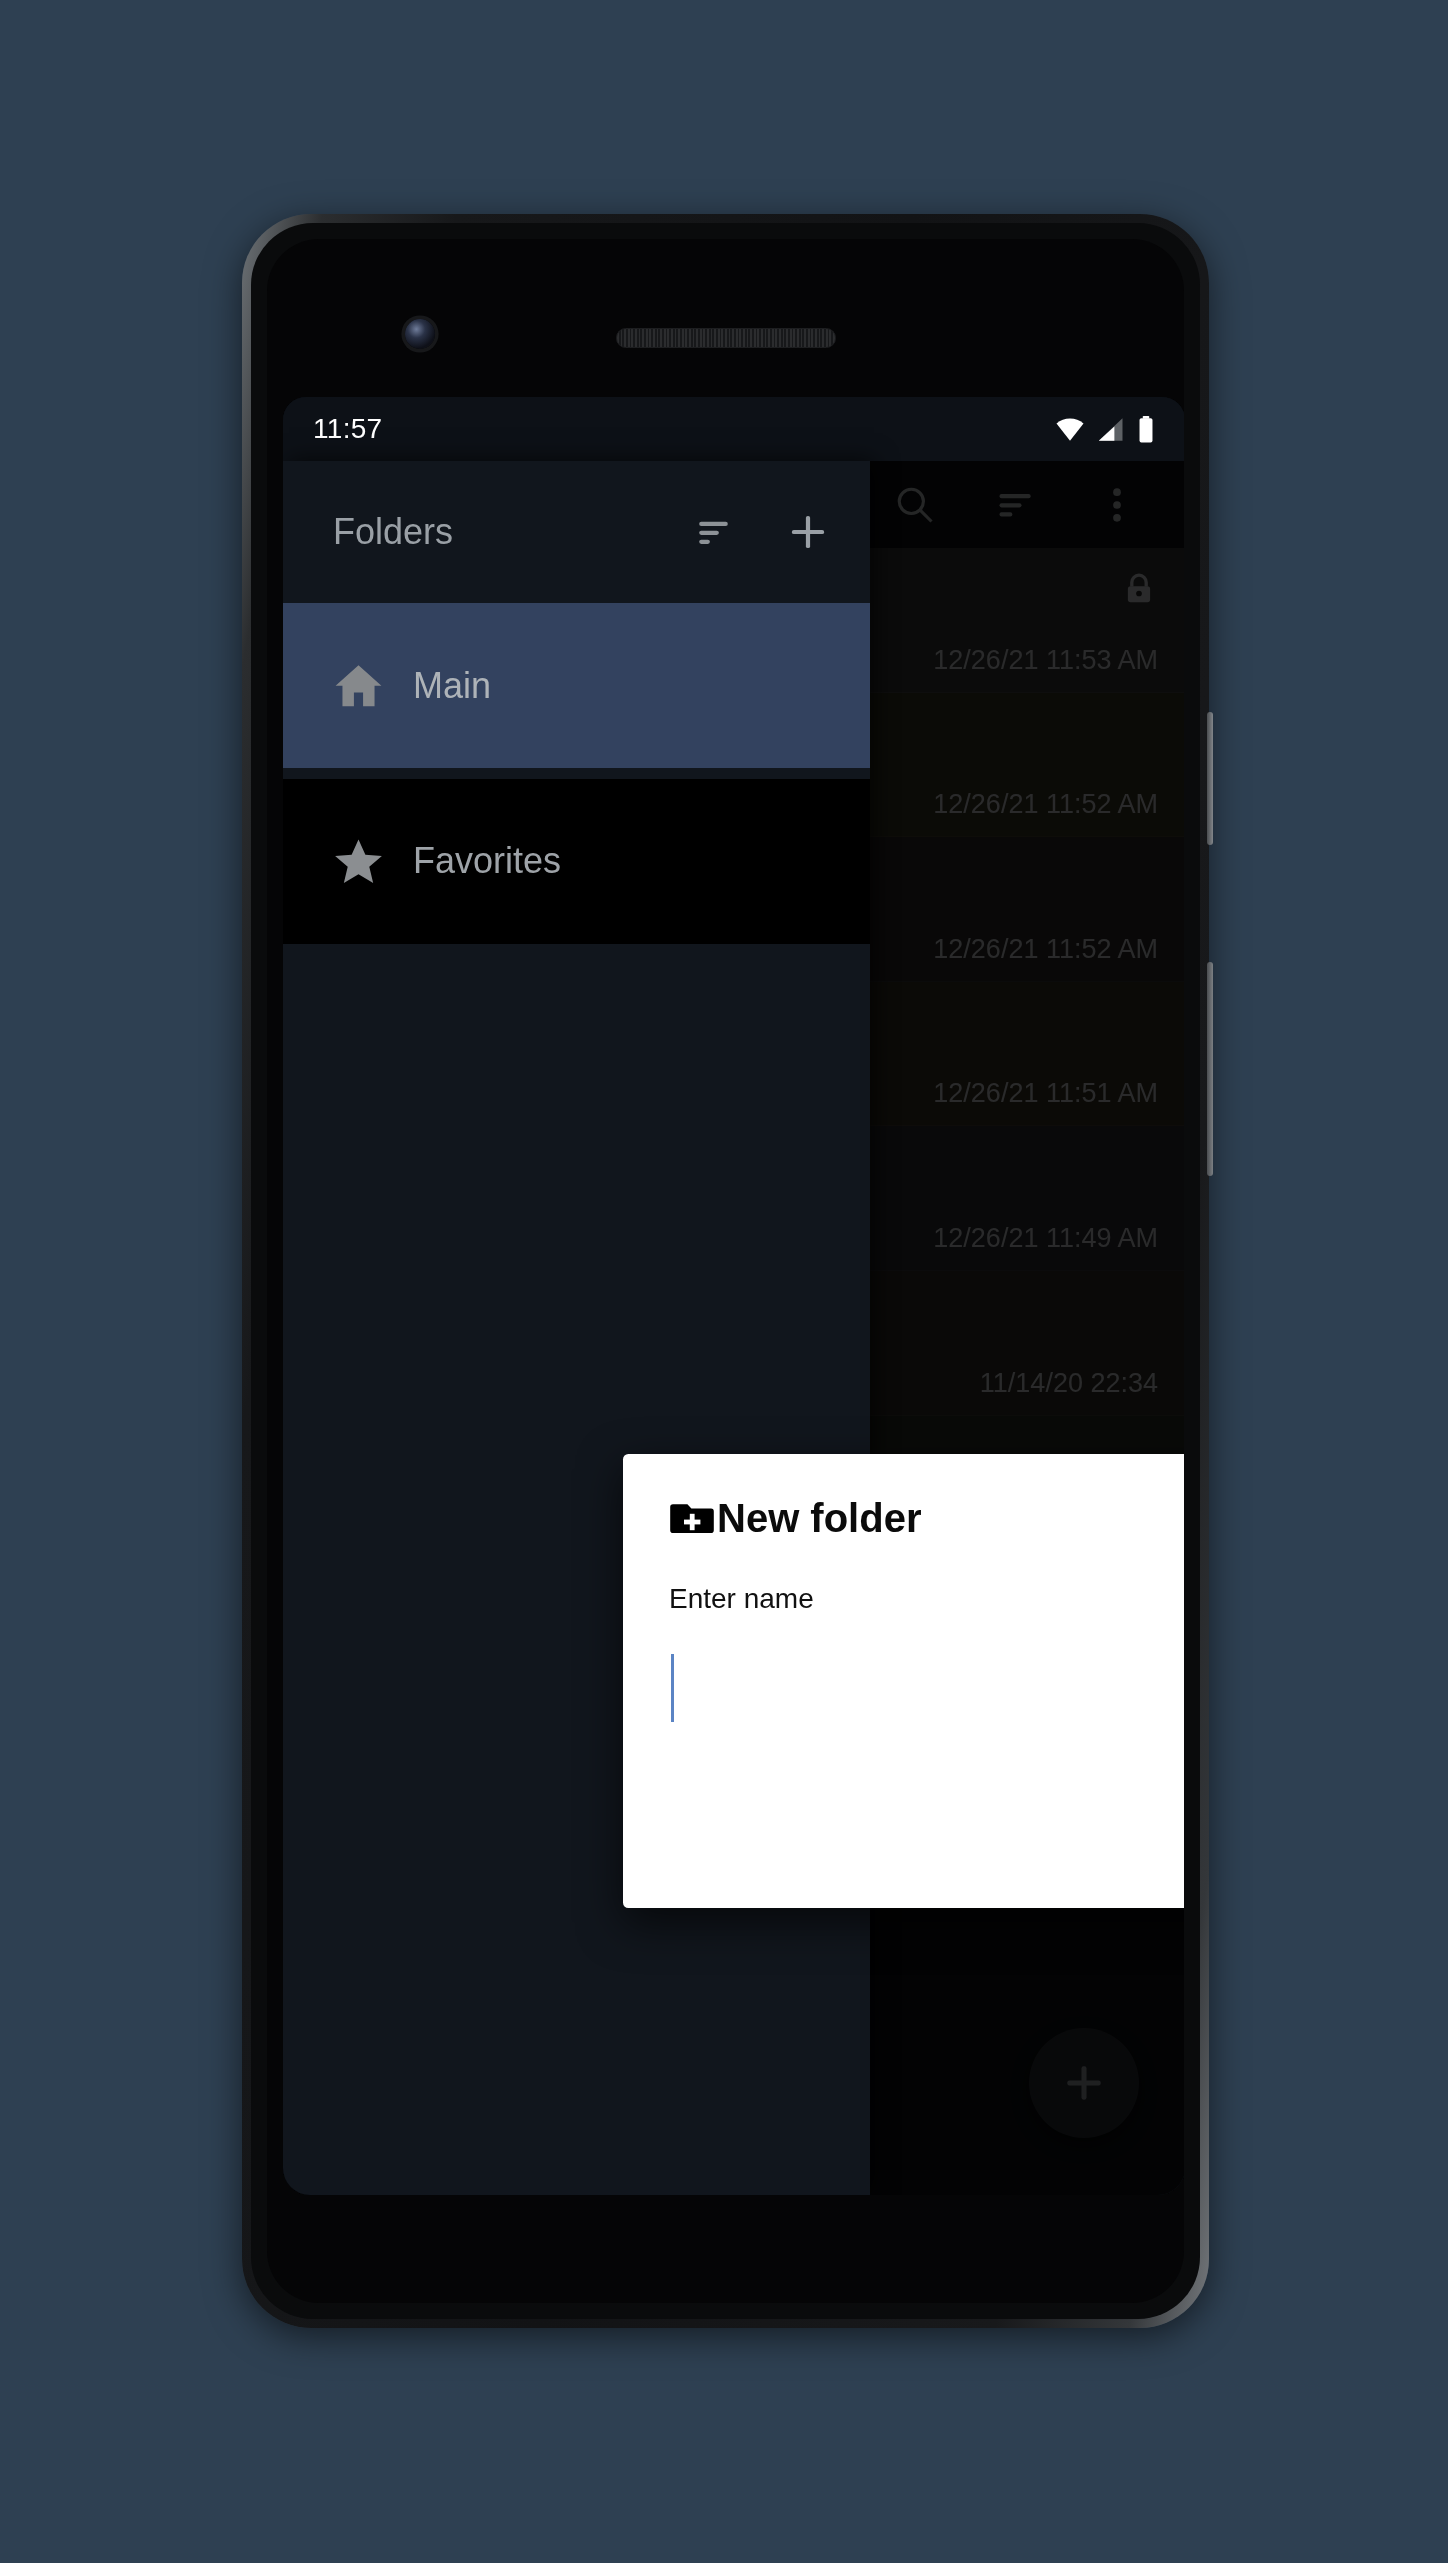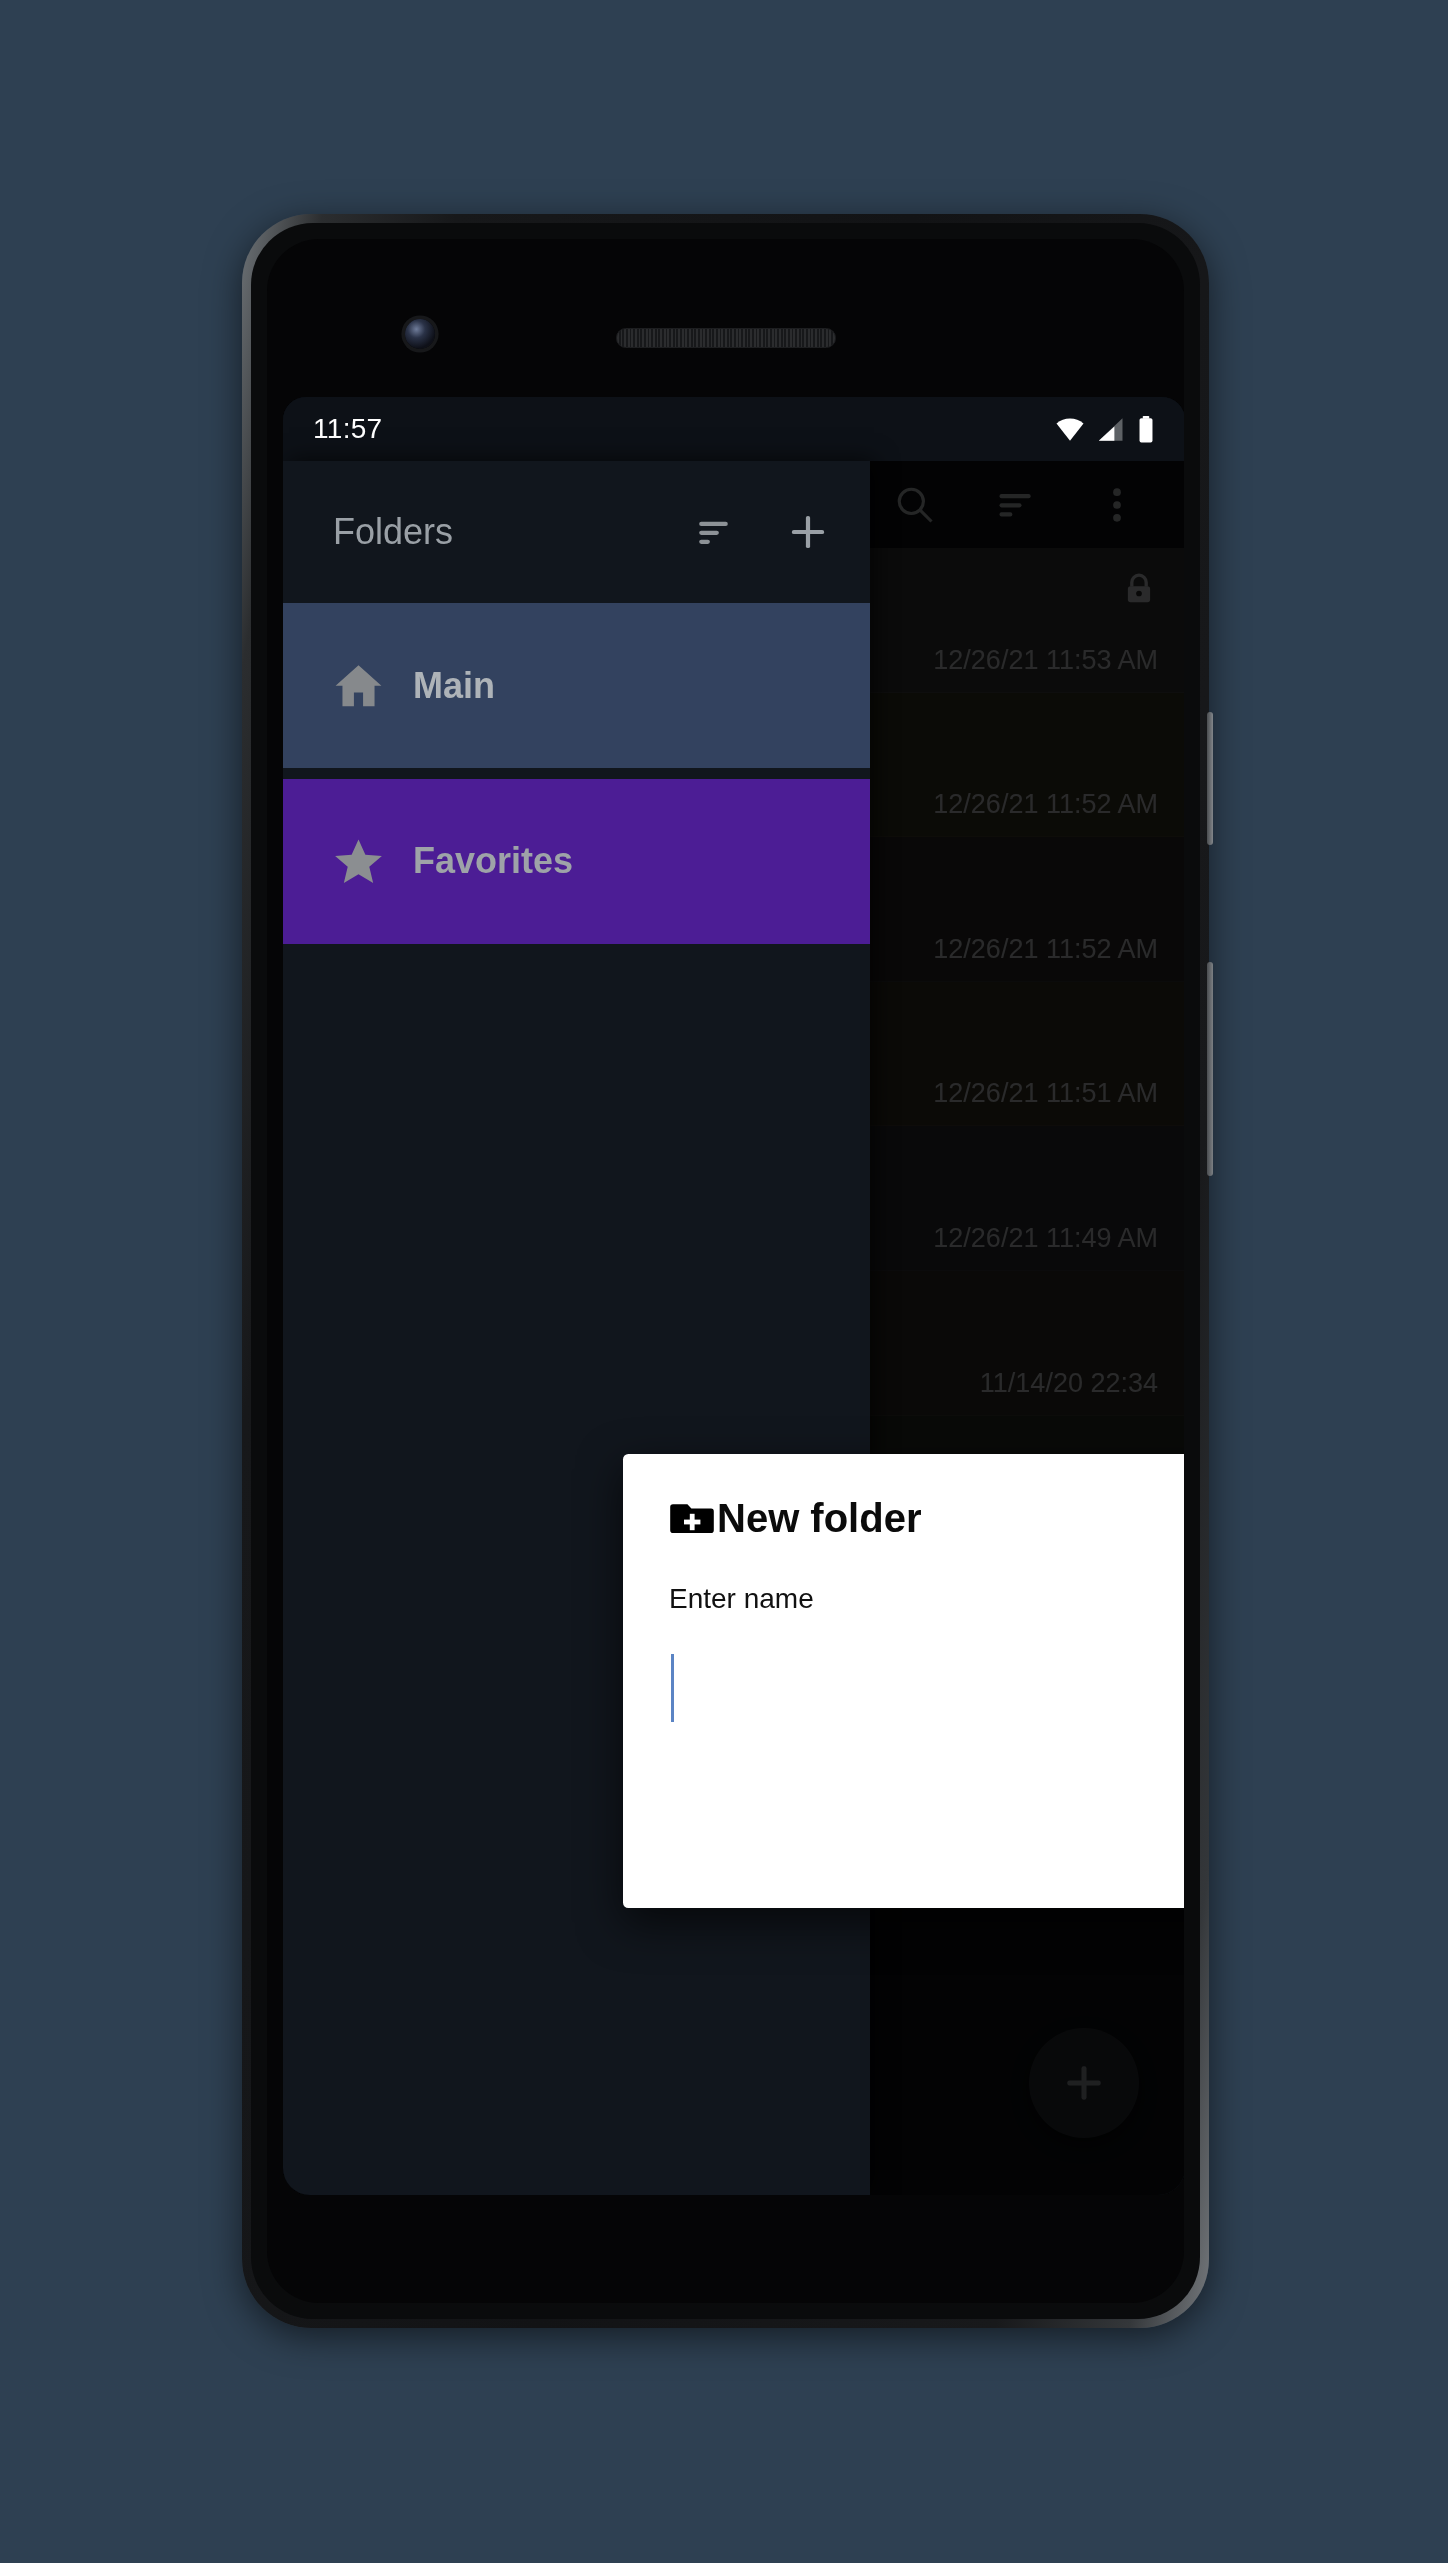--- a/index.html
+++ b/index.html
@@ -118,26 +118,26 @@
   }
   #drawer-header{
     height:142px;display:flex;align-items:center;
     padding:0 39px 0 50px;box-sizing:border-box;
   }
   #drawer-title{color:#9aa0a6;font-size:36px;flex:1;}
   #drawer-header .dh-ic{margin-left:50px;}
   .drawer-item{
     height:165px;margin:0 0 10.7px 0;
     display:flex;align-items:center;
-    background:#4c1d95;
+    background:#000000;
     padding-left:48px;box-sizing:border-box;
   }
   .drawer-item.selected{background:#33425f;}
   .drawer-item .di-ic{width:82px;display:flex;align-items:center;}
-  .drawer-item .di-label{color:#9ea3a8;font-size:36px;font-weight:bold;}
+  .drawer-item .di-label{color:#9ea3a8;font-size:36px;}
   .drawer-item.selected .di-label{color:#aeb3b8;}
   
   #dialog{
     position:absolute;
     left:340px; top:1057px;
     width:803px; height:454px;
     background:#ffffff;
     border-radius:5.3px;
     box-shadow:0 14.2px 44px rgba(0,0,0,.65);
     z-index:40;

